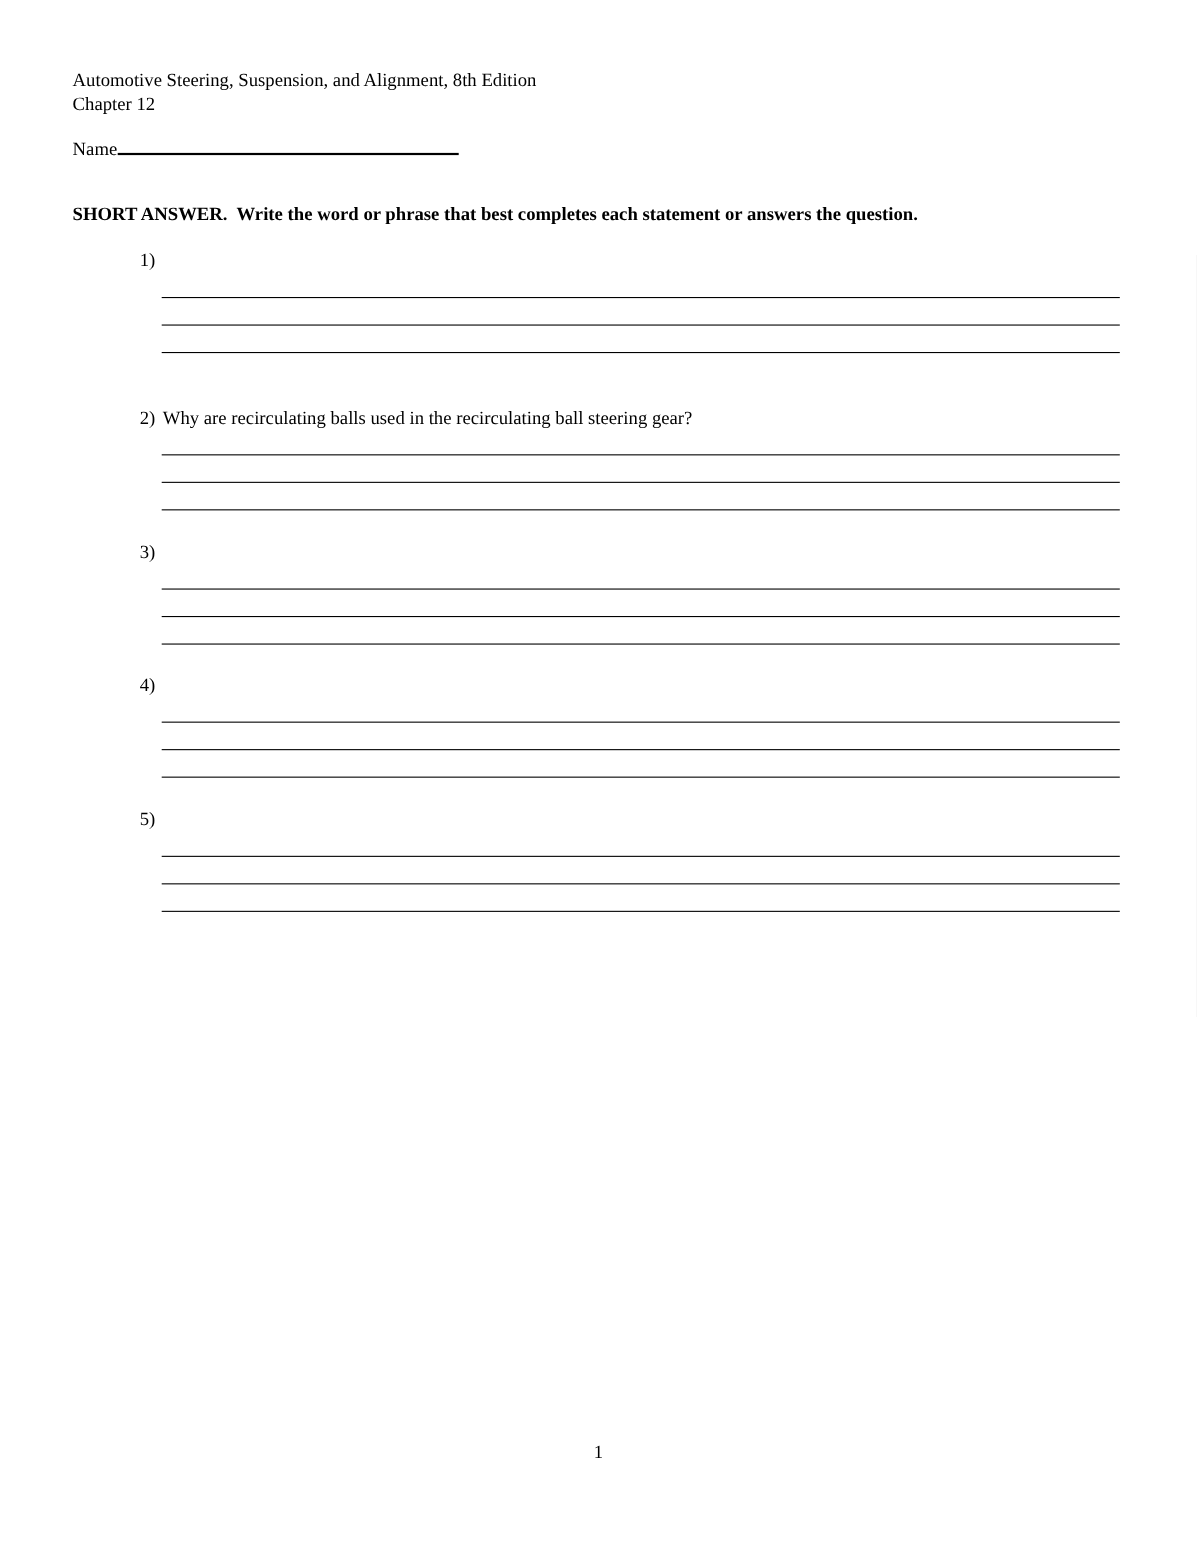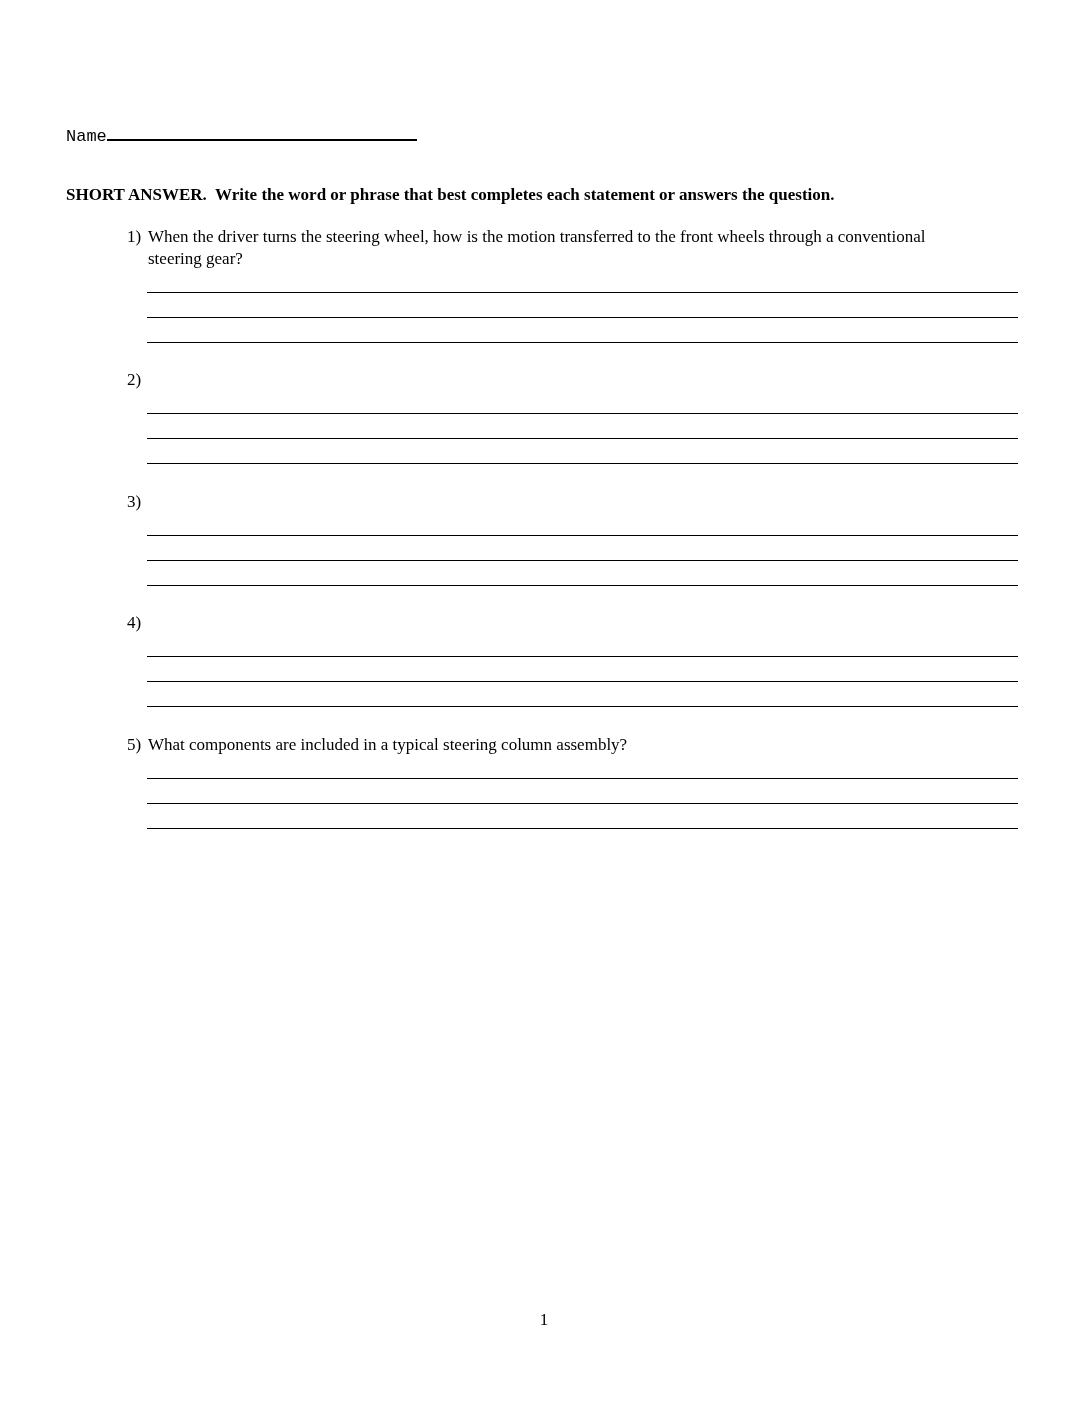--- a/index.html
+++ b/index.html
@@ -23,21 +23,20 @@
     left: 66px;
     top: 62px;
     line-height: 22px;
   }
   .name-row {
     position: absolute;
     left: 66px;
     top: 124px;
     line-height: 20px;
     white-space: nowrap;
-    font-family: Liberation Mono, monospace;
   }
   .name-underline {
     display: inline-block;
     width: 310px;
     height: 15px;
     border-bottom: 2px solid #000000;
     vertical-align: baseline;
   }
   .instruction {
     position: absolute;
@@ -86,42 +85,46 @@
     width: 1088px;
     text-align: center;
     line-height: 20px;
   }
 </style>
 </head>
 <body>
 
 <div class="page">
 
+  <div class="doc-header">
+    <div>Automotive Steering, Suspension, and Alignment, 8th Edition</div>
+    <div>Chapter 12</div>
+  </div>
 
   <div class="name-row">
     <span>Name</span><span class="name-underline"></span>
   </div>
 
   <div class="instruction">SHORT ANSWER.  Write the word or phrase that best completes each statement or answers the question.</div>
 
   <div class="question q1">
     <div class="question-line">
       <span class="q-num">1)</span>
-      <span class="q-body">When the driver turns the steering wheel, how is the motion transferred to the front wheels through a conventional steering gear?</span>
     </div>
     <div class="answer-lines">
       <div class="answer-line"></div>
       <div class="answer-line"></div>
       <div class="answer-line"></div>
     </div>
   </div>
 
   <div class="question q2">
     <div class="question-line">
       <span class="q-num">2)</span>
+      <span class="q-body">Why are recirculating balls used in the recirculating ball steering gear?</span>
     </div>
     <div class="answer-lines">
       <div class="answer-line"></div>
       <div class="answer-line"></div>
       <div class="answer-line"></div>
     </div>
   </div>
 
   <div class="question q3">
     <div class="question-line">
@@ -141,21 +144,20 @@
     <div class="answer-lines">
       <div class="answer-line"></div>
       <div class="answer-line"></div>
       <div class="answer-line"></div>
     </div>
   </div>
 
   <div class="question q5">
     <div class="question-line">
       <span class="q-num">5)</span>
-      <span class="q-body">What components are included in a typical steering column assembly?</span>
     </div>
     <div class="answer-lines">
       <div class="answer-line"></div>
       <div class="answer-line"></div>
       <div class="answer-line"></div>
     </div>
   </div>
 
   <div class="page-footer">1</div>
 

